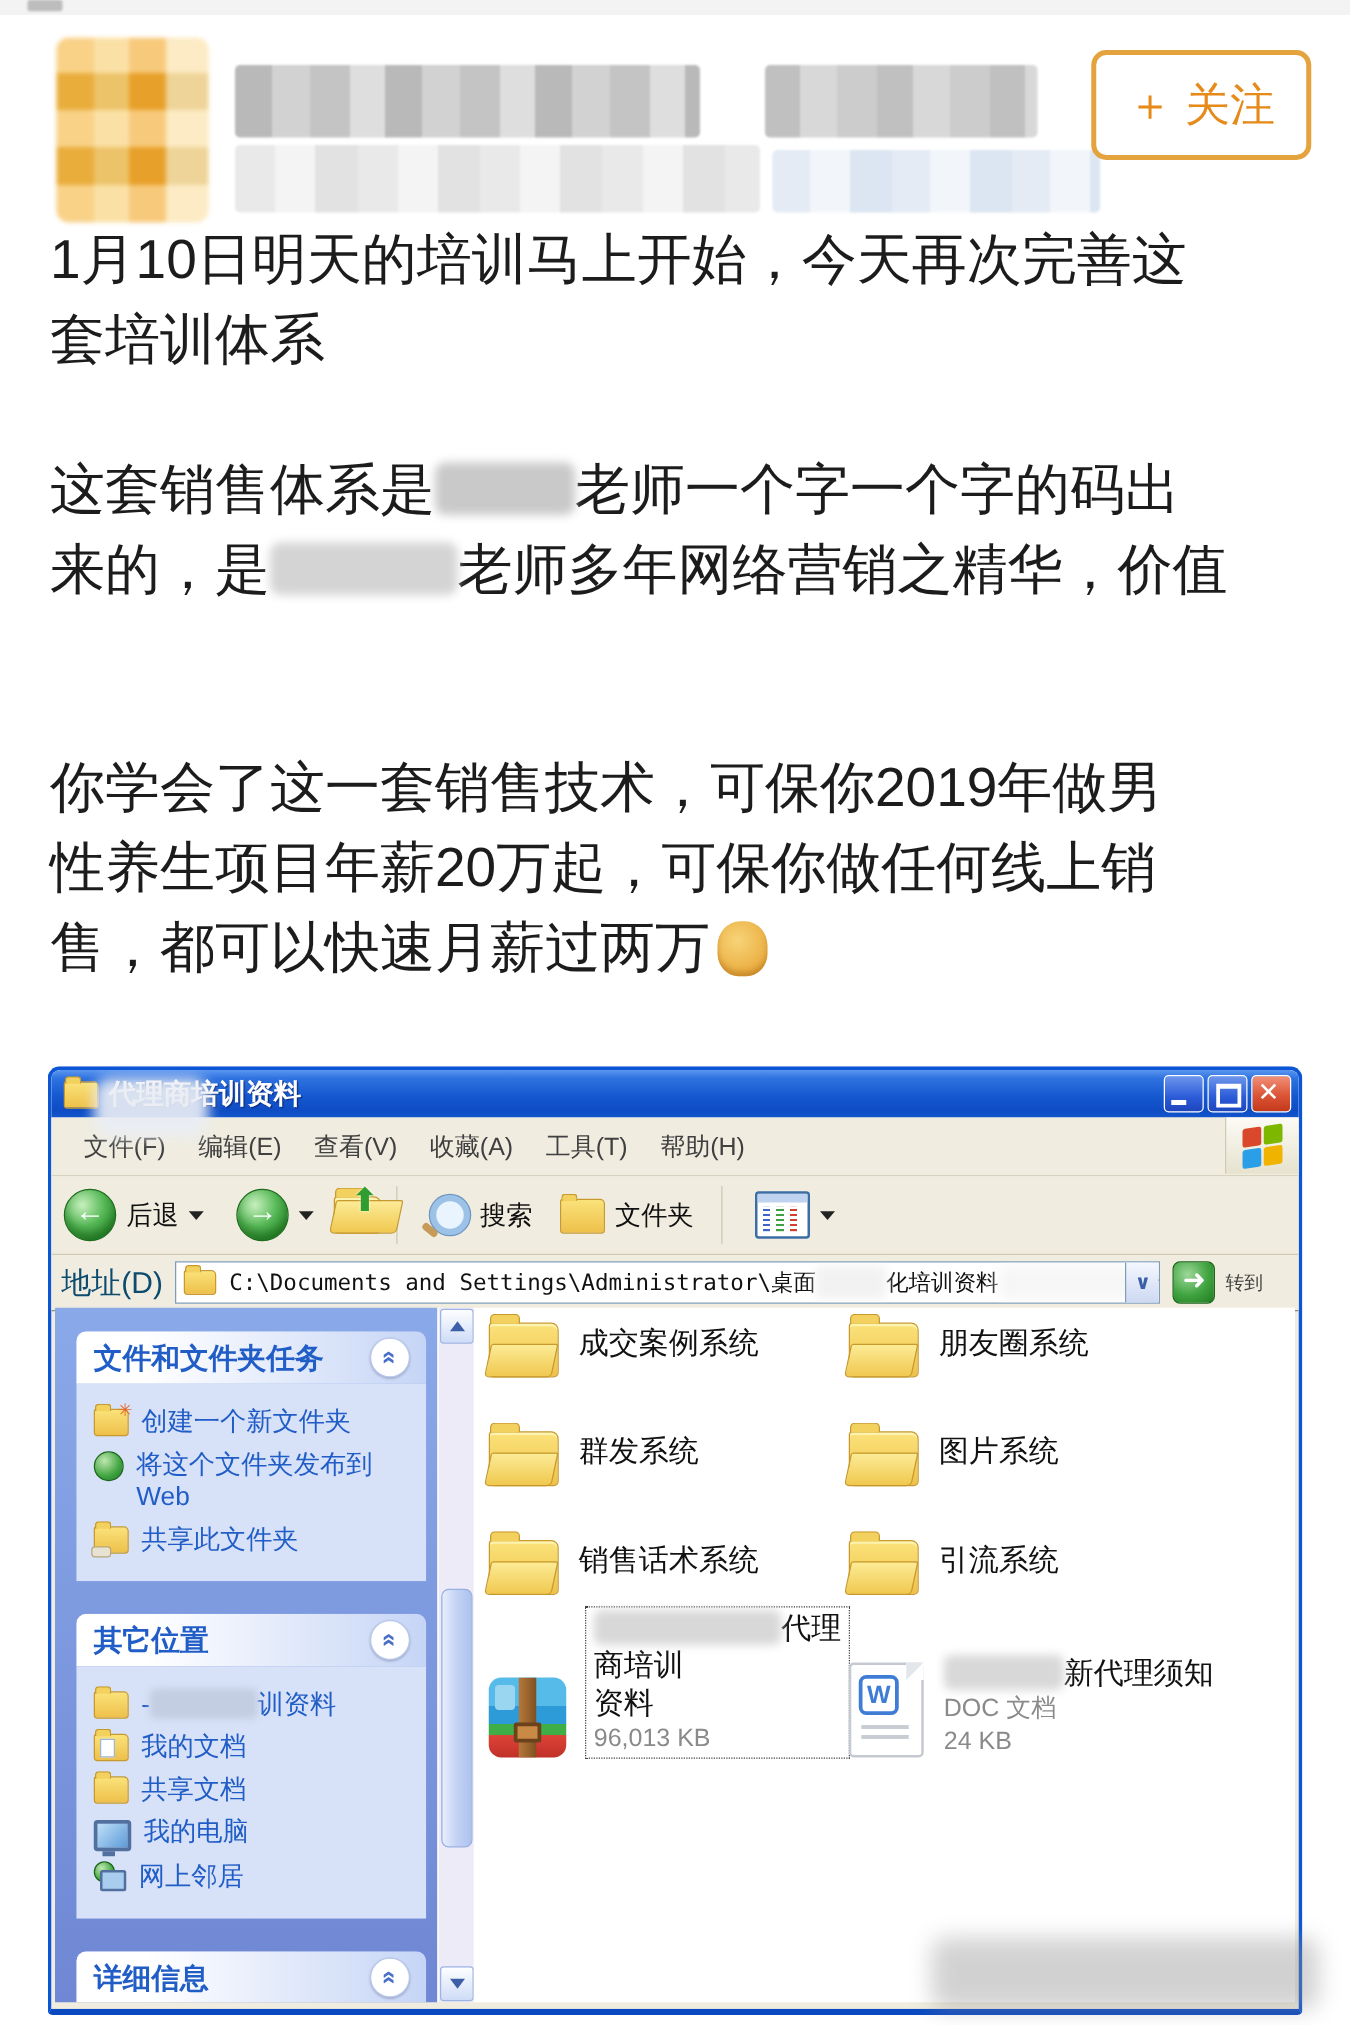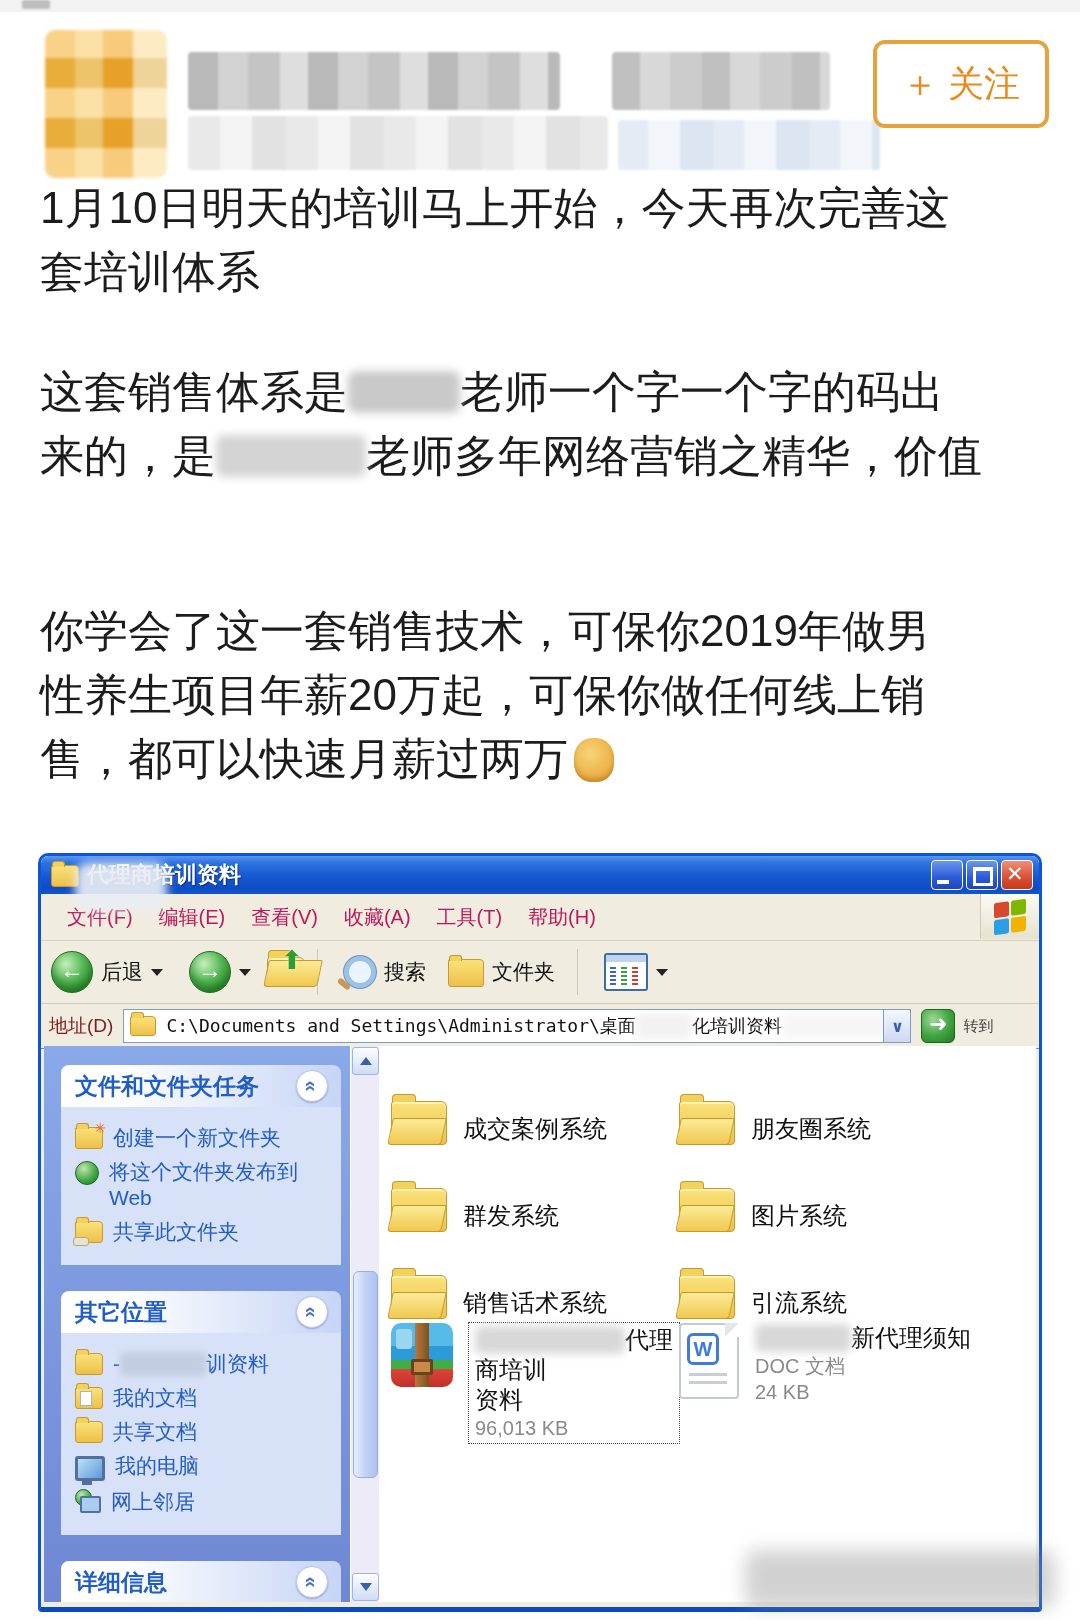--- a/index.html
+++ b/index.html
@@ -54,21 +54,21 @@
              border-radius:14px;filter:blur(5px);z-index:5;}
   .winbtns{position:absolute;right:6px;top:4px;display:flex;gap:3px;}
   .wbtn{width:30px;height:28px;border:1px solid #fff;border-radius:4px;position:relative;
         background:linear-gradient(180deg,#6D96EC,#2C5BD8 60%,#1E46BC);}
   .wbtn.close{background:linear-gradient(180deg,#F09078,#DC5436 55%,#C23A1A);}
   .wbtn .g-min{position:absolute;left:5px;bottom:5px;width:12px;height:4px;background:#fff;}
   .wbtn .g-max{position:absolute;left:6px;top:6px;width:14px;height:12px;border:3px solid #fff;border-top-width:4px;}
   .wbtn .g-x{position:absolute;left:4px;top:1px;color:#fff;font-size:21px;font-weight:bold;}
 
   .menubar{height:46px;background:#F0EDE0;border-bottom:1px solid #D6D2C0;display:flex;align-items:center;position:relative;}
-  .menuitem{margin-left:26px;font-size:20px;color:#be185d;cursor:default;}
+  .menuitem{margin-left:26px;font-size:20px;color:#404040;cursor:default;}
   .winlogo-box{position:absolute;right:0;top:0;width:58px;height:45px;border-left:1px solid #CFCBB8;
     background:linear-gradient(180deg,#FCFBF5,#E6E2CE);display:flex;align-items:center;justify-content:center;}
   .winlogo{width:32px;height:32px;display:grid;grid-template-columns:15px 15px;grid-template-rows:15px 15px;
            gap:2px;transform:skewY(-8deg);}
   .winlogo div{border-radius:2px;}
   .lg-r{background:#D9482A;} .lg-g{background:#7DB700;} .lg-b{background:#2A9FE8;} .lg-y{background:#F0B400;}
 
   .toolbar{height:62px;background:#F0EDE0;border-bottom:1px solid #CFCBB8;position:relative;display:flex;align-items:center;}
   .navcirc{width:40px;height:40px;border-radius:50%;position:relative;margin-left:10px;
     background:radial-gradient(circle at 35% 30%,#C7F0BE,#57B957 45%,#2D8F2E 80%);
@@ -86,21 +86,21 @@
              border-radius:3px;transform:rotate(40deg);}
   .viewsicon{width:40px;height:34px;border:2px solid #3A6EA5;border-radius:3px;background:#fff;
     margin-left:14px;position:relative;overflow:hidden;}
   .viewsicon::before{content:"";position:absolute;left:0;top:0;width:100%;height:7px;background:#BFD3EE;}
   .viewsicon::after{content:"";position:absolute;left:4px;top:10px;width:30px;height:20px;
     background:
      repeating-linear-gradient(0deg,transparent 0 2px,#fff 2px 4px),
      repeating-linear-gradient(90deg,#3C66C8 0 6px,#fff 6px 11px,#3FA040 11px 17px,#fff 17px 22px,#D04030 22px 28px,#fff 28px 30px);}
 
   .addrbar{height:44px;background:#F0EDE0;display:flex;align-items:center;border-bottom:1px solid #8E8C7E;position:relative;}
-  .addrlabel{font-size:19px;color:#7f1d1d;margin-left:8px;white-space:nowrap;}
+  .addrlabel{font-size:24px;color:#0c4a6e;margin-left:8px;white-space:nowrap;}
   .addrfield{position:relative;margin-left:10px;width:786px;height:32px;background:#fff;border:1px solid #7F9DB9;
              display:flex;align-items:center;overflow:hidden;}
   .addrtext{font-family:"DejaVu Sans Mono",monospace;font-size:18px;color:#111;white-space:nowrap;margin-left:6px;}
   .addrblur1{display:inline-block;width:56px;height:26px;background:#f2f2f2;filter:blur(4px);vertical-align:-7px;}
   .addrblur2{display:inline-block;width:120px;height:26px;background:#f6f6f6;filter:blur(5px);vertical-align:-7px;}
   .addr-dd{position:absolute;right:0;top:0;width:26px;height:100%;border-left:1px solid #7F9DB9;
     background:linear-gradient(180deg,#F4F7FE,#CDD9F2);display:flex;align-items:center;justify-content:center;
     color:#3A5FA8;font-size:16px;font-weight:bold;}
   .gobtn{width:32px;height:32px;margin-left:10px;border-radius:6px;position:relative;
     background:radial-gradient(circle at 35% 30%,#9ED89A,#3FA33F 55%,#217B21);border:1px solid #1B671B;}
@@ -147,22 +147,22 @@
         background:linear-gradient(180deg,#FDFEFF,#CFDCF7);display:flex;align-items:center;justify-content:center;}
   .sbtn.up{top:1px;} .sbtn.down{bottom:1px;}
   .tri-up{width:0;height:0;border-left:6px solid transparent;border-right:6px solid transparent;border-bottom:8px solid #3C5FA8;}
   .tri-down{width:0;height:0;border-left:6px solid transparent;border-right:6px solid transparent;border-top:8px solid #3C5FA8;}
   .sthumb{position:absolute;left:2px;top:225px;width:23px;height:205px;border-radius:6px;border:1px solid #98AFE0;
         background:linear-gradient(90deg,#E8EEFC,#C2D2F5 50%,#AEC2F0);}
 
   
   .mainarea{flex:1;background:#fff;position:relative;overflow:hidden;}
   .grid{position:absolute;left:12px;top:12px;display:grid;grid-template-columns:288px 340px;grid-auto-rows:87px;}
-  .tile{display:flex;align-items:flex-end;gap:16px;}
-  .tile.filetile{align-items:flex-start;padding-top:4px;}
+  .tile{display:flex;align-items:flex-start;gap:16px;}
+  .tile.filetile{align-items:flex-end;padding-top:4px;margin-top:30px;}
   .fold{width:54px;height:42px;background:linear-gradient(180deg,#FAE27A,#EFC14A);border:1px solid #C89A2E;
         border-radius:3px 6px 4px 4px;position:relative;flex:none;box-shadow:inset 0 2px 0 #FDF3B0;}
   .fold::before{content:"";position:absolute;top:-8px;left:0;width:22px;height:7px;background:#F3D15E;
         border:1px solid #C89A2E;border-bottom:none;border-radius:4px 4px 0 0;}
   .fold::after{content:"";position:absolute;left:-2px;bottom:-1px;width:52px;height:25px;
         background:linear-gradient(180deg,#FCEB96,#F0C84F);border:1px solid #C89A2E;
         border-radius:2px 2px 4px 4px;transform:skewX(-12deg);}
   .flabel{font-size:24px;color:#111;}
   .meta{font-size:20px;color:#8a8a8a;line-height:26px;}
   .raricon{width:62px;height:64px;border-radius:10px;position:relative;flex:none;overflow:hidden;

